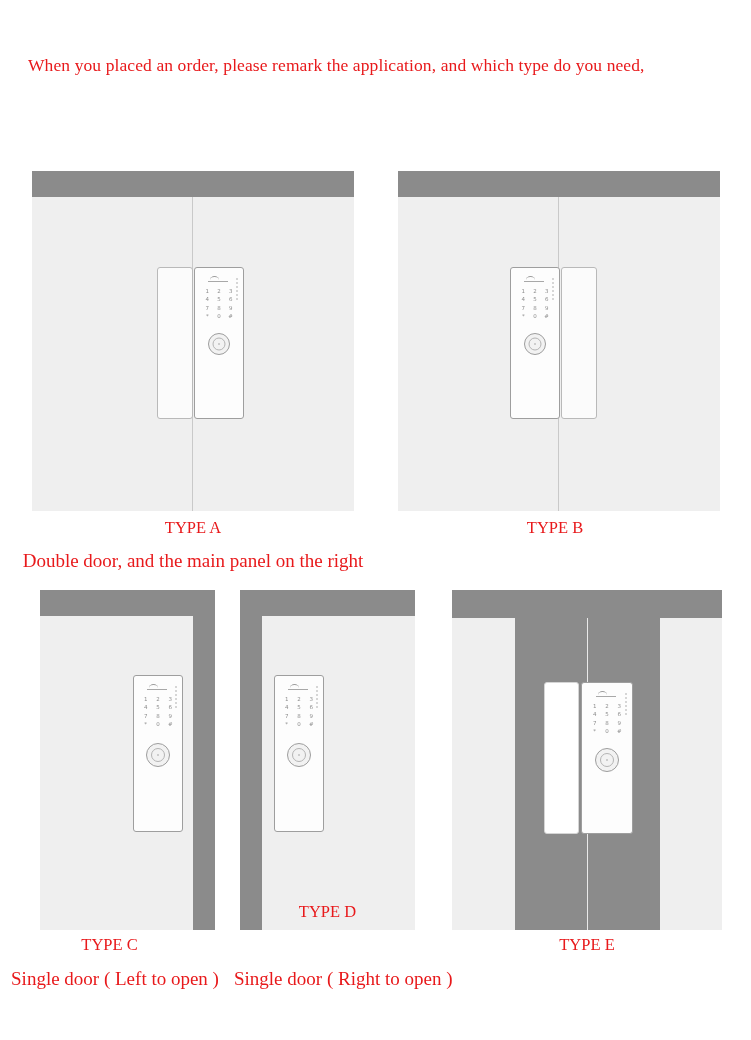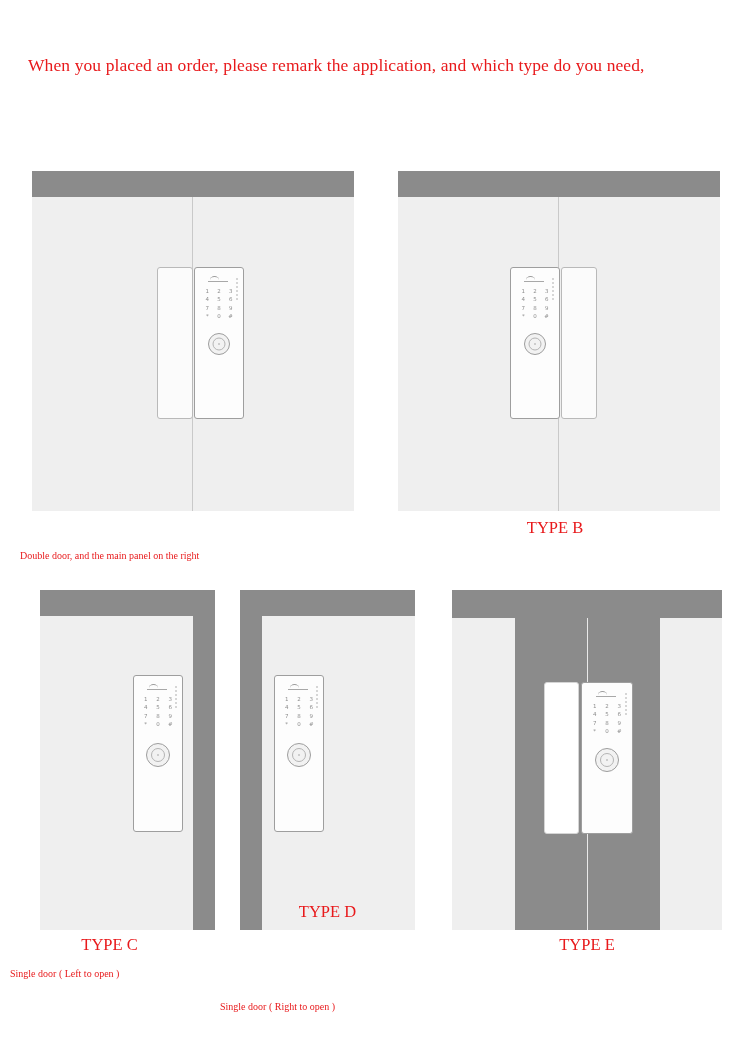--- a/index.html
+++ b/index.html
@@ -149,22 +149,22 @@
   .caption-type {
     position: absolute;
     color: #e8191b;
     font-size: 16.5px;
     text-align: center;
     white-space: nowrap;
   }
   .caption-desc {
     position: absolute;
     color: #e8191b;
-    font-size: 10px;
-    text-align: left;
+    font-size: 19px;
+    text-align: center;
     white-space: nowrap;
   }
 </style>
 </head>
 <body>
 
 <div class="headline">
   <span>When you placed an order, please remark the application, and which type do you need,</span>
 </div>
 
@@ -201,20 +201,21 @@
               <i></i>
               <i></i>
               <i></i>
               <i></i>
               <i></i>
           </div>
         </div>
       </div>
     </div>
   </div>
+  <div class="caption-type" style="left:32px; top:518px; width:322px;">TYPE A</div>
   <div class="caption-desc" style="left:20px; top:550px; width:346px;">Double door, and the main panel on the right</div>
 
   <div class="cell" style="left:398px; top:171px; width:322px; height:340px;">
     <div class="scene" style="width:322px; height:340px;">
       <div class="lintel"></div>
       <div class="leafsplit" style="left:160px;"></div>
 
       <div class="lock" style="left:112px; top:96px;">
         <div class="mainpanel" style="width:48px; height:150px;">
           <div class="logo"></div>
@@ -321,21 +322,21 @@
               <i></i>
               <i></i>
               <i></i>
               <i></i>
           </div>
         </div>
       </div>
     </div>
   </div>
   <div class="caption-type" style="left:240px; top:902px; width:175px;">TYPE D</div>
-  <div class="caption-desc" style="left:220px; top:968px; width:210px;margin-top:33px;">Single door ( Right to open )</div>
+  <div class="caption-desc" style="left:234px; top:968px; width:210px;">Single door ( Right to open )</div>
 
   <div class="cell" style="left:452px; top:590px; width:270px; height:340px;">
     <div class="scene" style="width:270px; height:340px;">
       <div class="lintel" style="height:28px;"></div>
       <div class="framebar" style="left:63px; width:145px; top:28px;"></div>
       <div class="leafsplit" style="left:135px; top:28px; background:#e9e9e9;"></div>
 
       <div class="lock" style="left:92px; top:92px;">
         <div class="sidepanel" style="width:33px; height:150px; background:#ffffff; border-color:#d5d5d5;"></div>
         <div class="mainpanel" style="width:50px; height:150px; margin-left:2px;">

